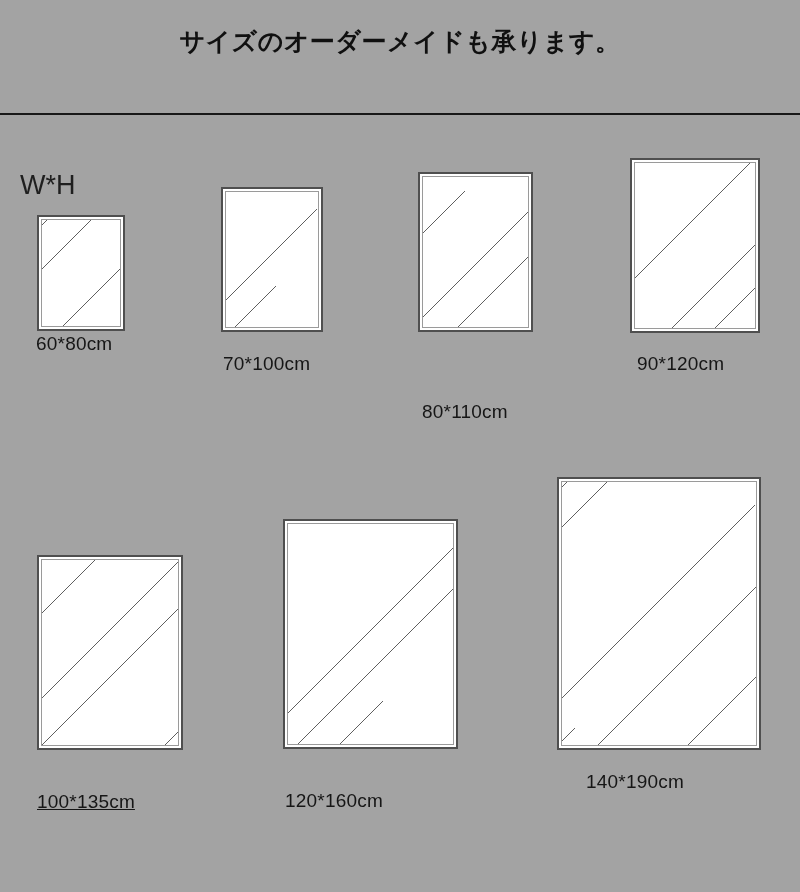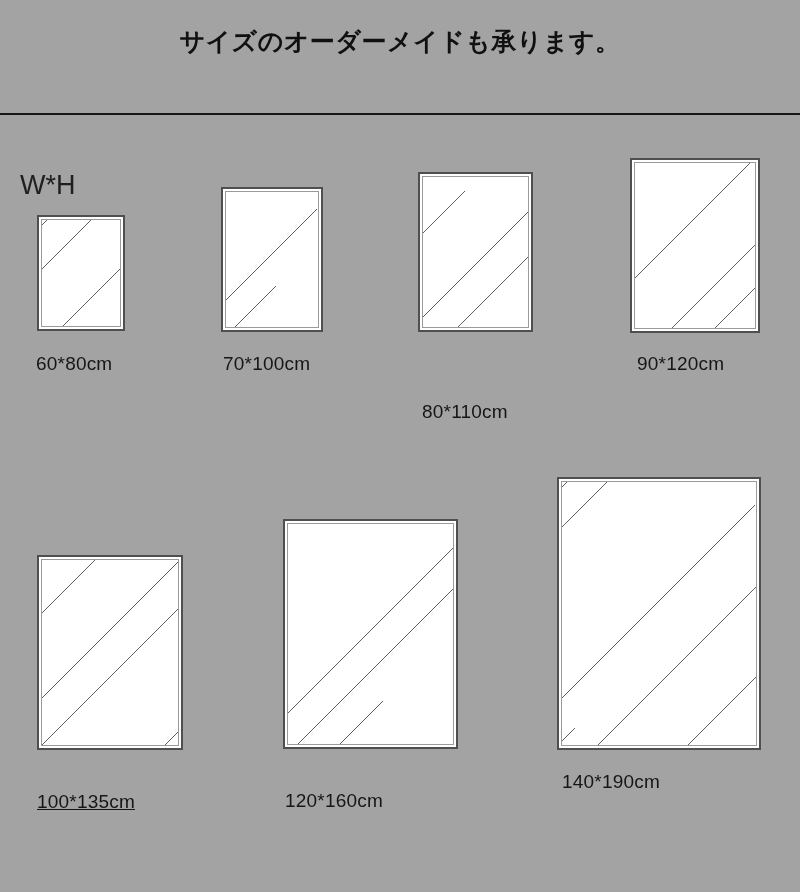--- a/index.html
+++ b/index.html
@@ -50,21 +50,21 @@
   <div id="mirror-layer">
       <div class="mirror" style="left: 37px; top: 215px; width: 88px; height: 116px;">
         <div class="mirror-inner">
           <svg width="78" height="106" viewBox="0 0 78 106">
             <line x1="0" y1="5" x2="5" y2="0" stroke="#5f5f5f" stroke-width="1"></line>
             <line x1="0" y1="49" x2="49" y2="0" stroke="#5f5f5f" stroke-width="1"></line>
             <line x1="21" y1="106" x2="78" y2="49" stroke="#5f5f5f" stroke-width="1"></line>
           </svg>
         </div>
       </div>
-      <div class="size-label" style="left: 36px; top: 353px;">60*80cm</div>
+      <div class="size-label" style="left: 36px; top: 333px;">60*80cm</div>
       <div class="mirror" style="left: 221px; top: 187px; width: 102px; height: 145px;">
         <div class="mirror-inner">
           <svg width="92" height="135" viewBox="0 0 92 135">
             <line x1="0" y1="108" x2="91" y2="17" stroke="#5f5f5f" stroke-width="1"></line>
             <line x1="9" y1="135" x2="50" y2="94" stroke="#5f5f5f" stroke-width="1"></line>
           </svg>
         </div>
       </div>
       <div class="size-label" style="left: 223px; top: 353px;">70*100cm</div>
       <div class="mirror" style="left: 418px; top: 172px; width: 115px; height: 160px;">
@@ -113,15 +113,15 @@
           <svg width="194" height="263" viewBox="0 0 194 263">
             <line x1="0" y1="5" x2="5" y2="0" stroke="#5f5f5f" stroke-width="1"></line>
             <line x1="0" y1="45" x2="45" y2="0" stroke="#5f5f5f" stroke-width="1"></line>
             <line x1="0" y1="216" x2="193" y2="23" stroke="#5f5f5f" stroke-width="1"></line>
             <line x1="36" y1="263" x2="194" y2="105" stroke="#5f5f5f" stroke-width="1"></line>
             <line x1="126" y1="263" x2="194" y2="195" stroke="#5f5f5f" stroke-width="1"></line>
             <line x1="0" y1="259" x2="13" y2="246" stroke="#5f5f5f" stroke-width="1"></line>
           </svg>
         </div>
       </div>
-      <div class="size-label" style="left: 562px; top: 771px;">140*190cm</div>
+      <div class="size-label" style="left: 586px; top: 771px;">140*190cm</div>
     </div>
 </div>
 
 </body></html>

